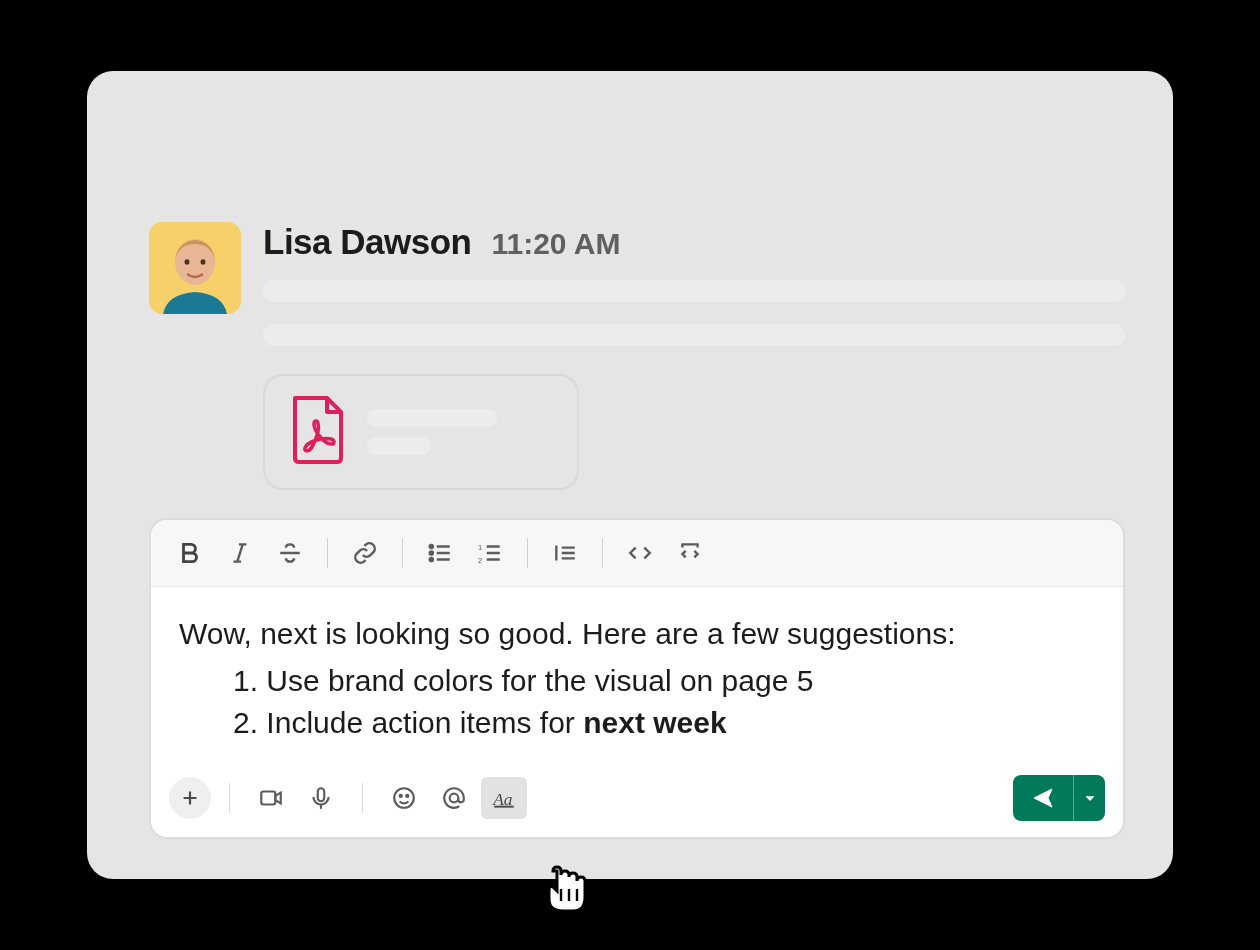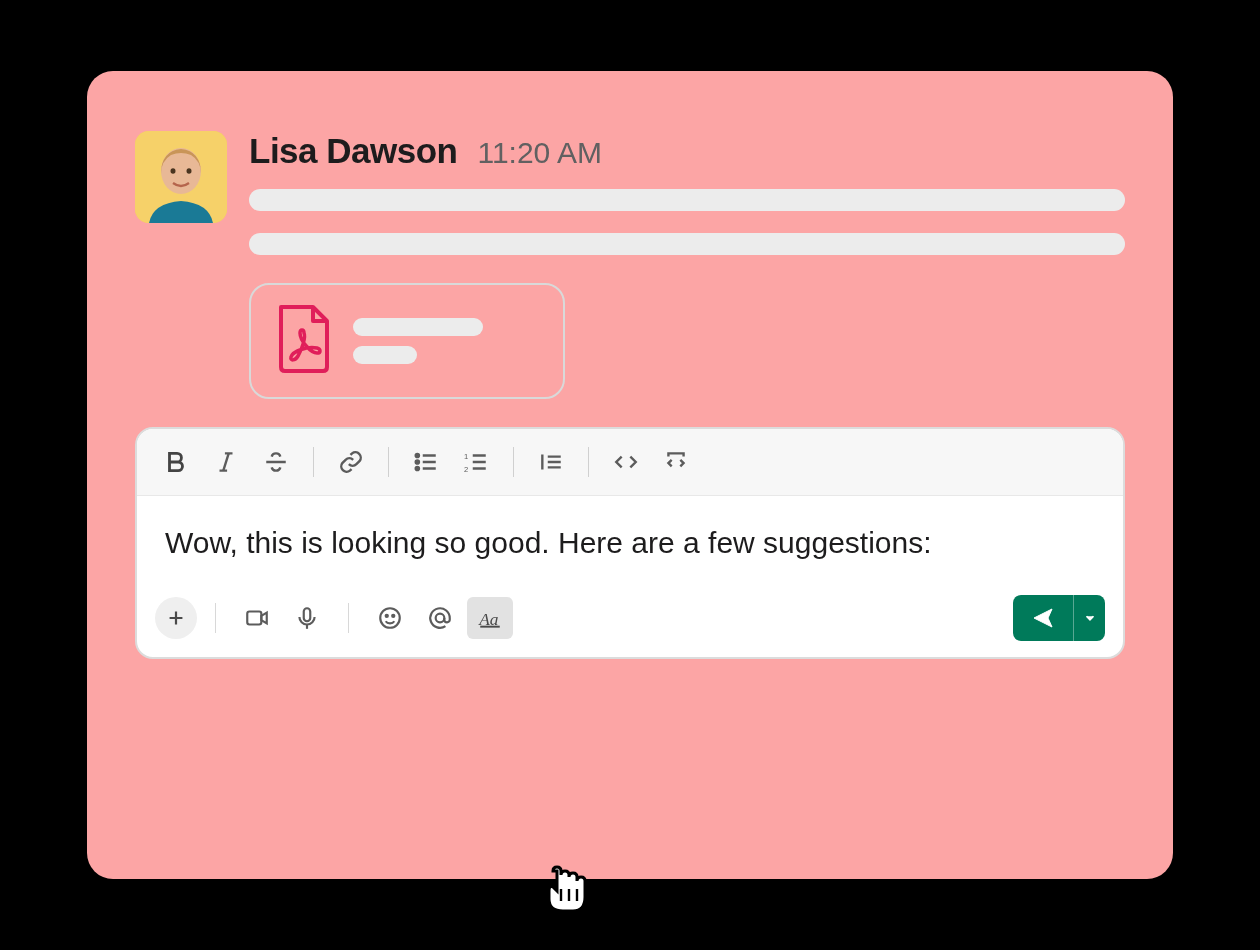--- a/index.html
+++ b/index.html
@@ -6,28 +6,29 @@
     body {
       background: #000;
       font-family: -apple-system, BlinkMacSystemFont, "Segoe UI", Helvetica, Arial, sans-serif;
       width: 1260px;
       height: 950px;
       display: flex;
       align-items: center;
       justify-content: center;
     }
     .card {
-      background: #fca5a5;
+      background: #e5e5e5;
       border-radius: 26px;
       width: 1086px;
       height: 808px;
-      padding: 60px 48px 40px 48px;
+      padding: 60px 48px 40px 62px;
       display: flex;
       flex-direction: column;
       box-shadow: 0 12px 60px rgba(0,0,0,0.5);
+      justify-content: flex-end;
     }
     
     .message {
       display: flex;
       gap: 22px;
       margin-bottom: 28px;
     }
     .avatar {
       width: 92px;
       height: 92px;
@@ -47,21 +48,21 @@
     }
     .sender {
       font-size: 35px;
       font-weight: 900;
       color: #1d1c1d;
       letter-spacing: -0.5px;
     }
     .timestamp {
       font-size: 30px;
       color: #616061;
-      font-weight: 400;
+      font-weight: 700;
     }
     .placeholder-line {
       height: 22px;
       background: #ececec;
       border-radius: 11px;
       margin-bottom: 22px;
     }
     .placeholder-line.w1 { width: 100%; }
     .placeholder-line.w2 { width: 100%; }
     .attachment {
@@ -295,21 +296,25 @@
       <div class="tb-btn">
         <svg viewBox="0 0 24 24" fill="none" stroke-width="2.2">
               <polyline points="8 10 5 13 8 16"></polyline>
               <polyline points="16 10 19 13 16 16"></polyline>
               <path d="M5 7 L5 4 L19 4 L19 7"></path>
             </svg>
       </div>
     </div>
 
     <div class="composer-text">
-      <div>Wow, this is looking so good. Here are a few suggestions:</div>
+      <div>Wow, next is looking so good. Here are a few suggestions:</div>
+      <ol>
+        <li>Use brand colors for the visual on page 5</li>
+        <li><span>Include action items for </span><span class="bold">next week</span></li>
+      </ol>
     </div>
 
     <div class="toolbar-bottom">
       <div class="plus-btn">
         <svg viewBox="0 0 24 24" width="22" height="22" fill="none" stroke="#4a4a4a" stroke-width="2.4">
               <line x1="12" y1="5" x2="12" y2="19"></line>
               <line x1="5" y1="12" x2="19" y2="12"></line>
             </svg>
       </div>
       <div class="bottom-sep"></div>

